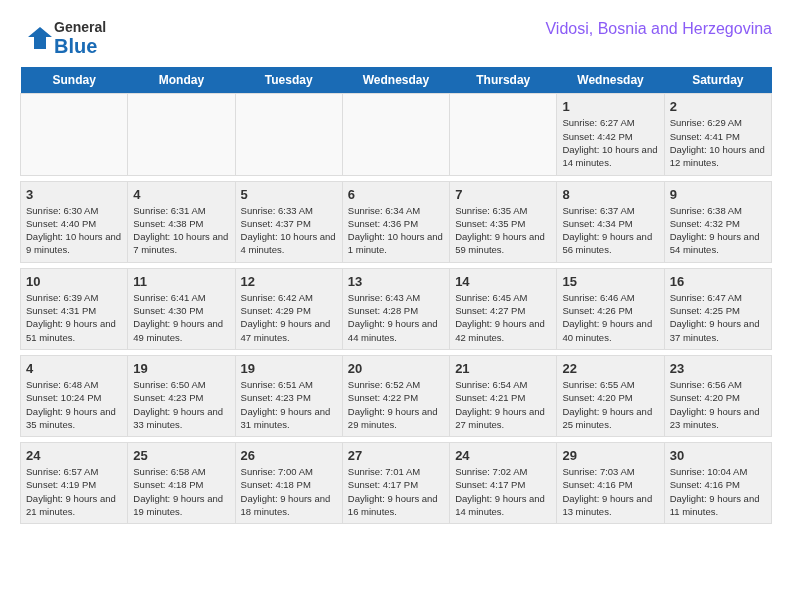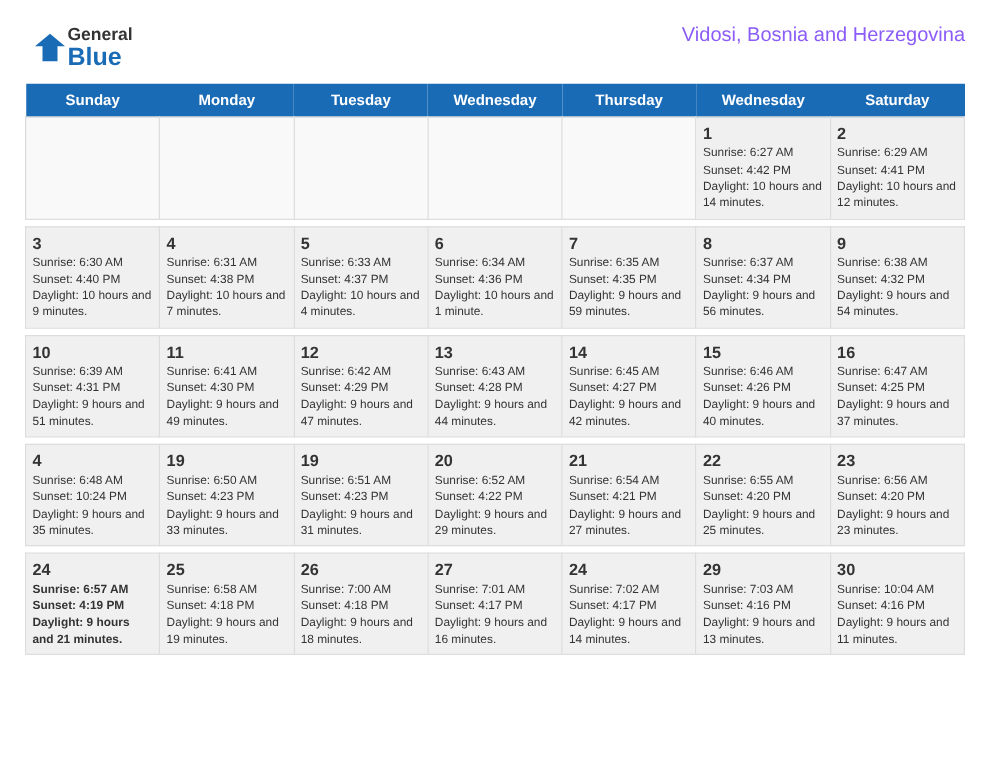--- a/index.html
+++ b/index.html
@@ -280,21 +280,21 @@
 Sunset: 4:20 PM
 Daylight: 9 hours and 23 minutes.</div>
         </td>
       </tr>
       <tr class="row-divider">
         <td colspan="7"></td>
       </tr>
       <tr>
         <td>
           <span class="day-number">24</span>
-          <div class="day-info" style="white-space: pre-line; font-weight: bold;">Sunrise: 6:57 AM
+          <div class="day-info" style="white-space: pre-line;">Sunrise: 6:57 AM
 Sunset: 4:19 PM
 Daylight: 9 hours and 21 minutes.</div>
         </td>
         <td>
           <span class="day-number">25</span>
           <div class="day-info" style="white-space: pre-line;">Sunrise: 6:58 AM
 Sunset: 4:18 PM
 Daylight: 9 hours and 19 minutes.</div>
         </td>
         <td>

